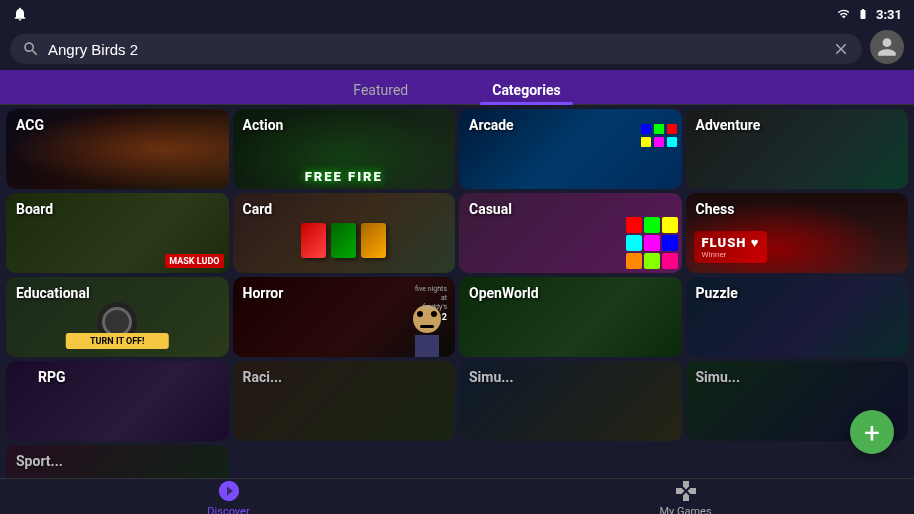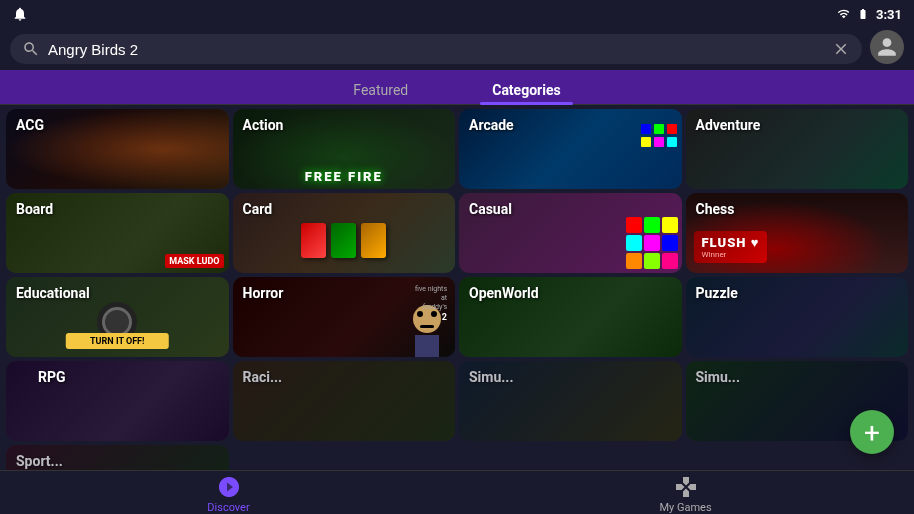--- a/index.html
+++ b/index.html
@@ -110,23 +110,23 @@
       font-weight: bold;
       color: #fff;
       text-shadow: 1px 1px 3px rgba(0,0,0,0.8);
       z-index: 2;
     }
 
     
     .bottom-nav {
       display: flex;
       justify-content: space-around;
-      align-items: flex-end;
+      align-items: flex-start;
       background: #1a1a2e;
-      height: 44px;
+      height: 36px;
       border-top: 1px solid #333;
       position: absolute;
       bottom: 0;
       left: 0;
       right: 0;
     }
     .nav-item {
       display: flex;
       flex-direction: column;
       align-items: center;

